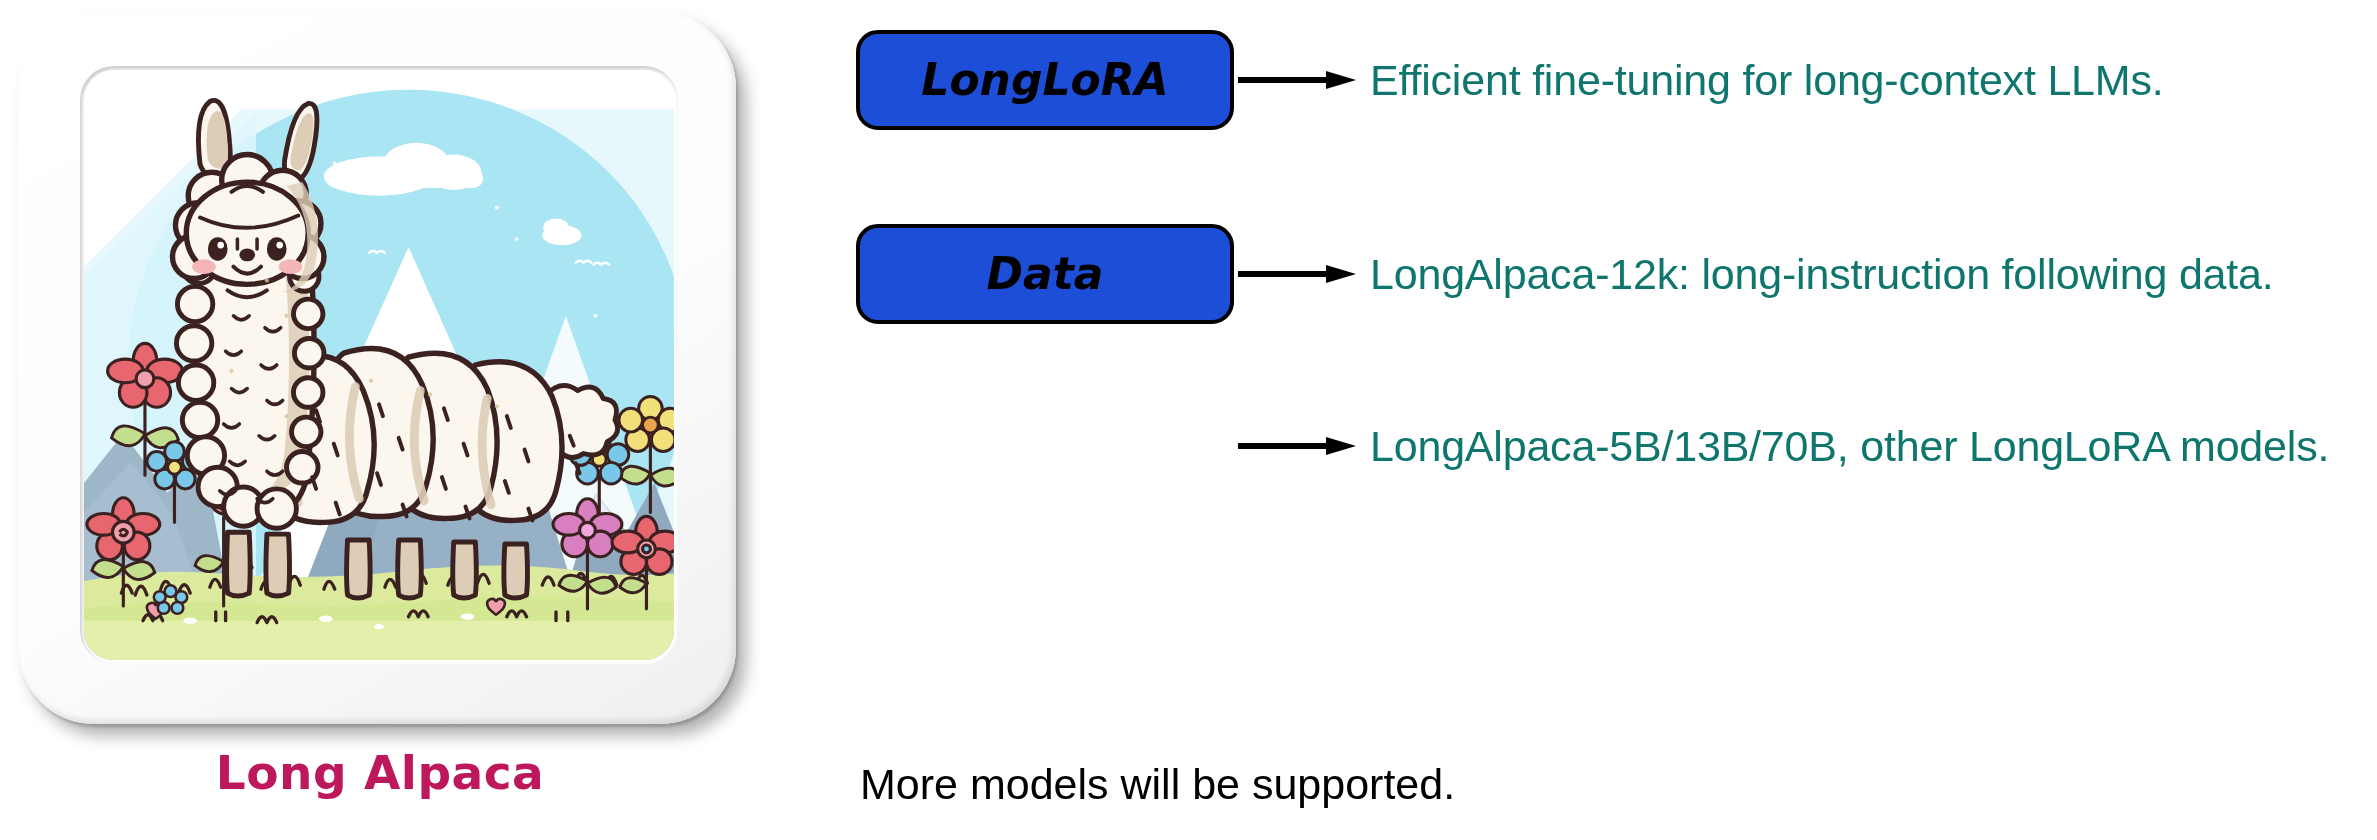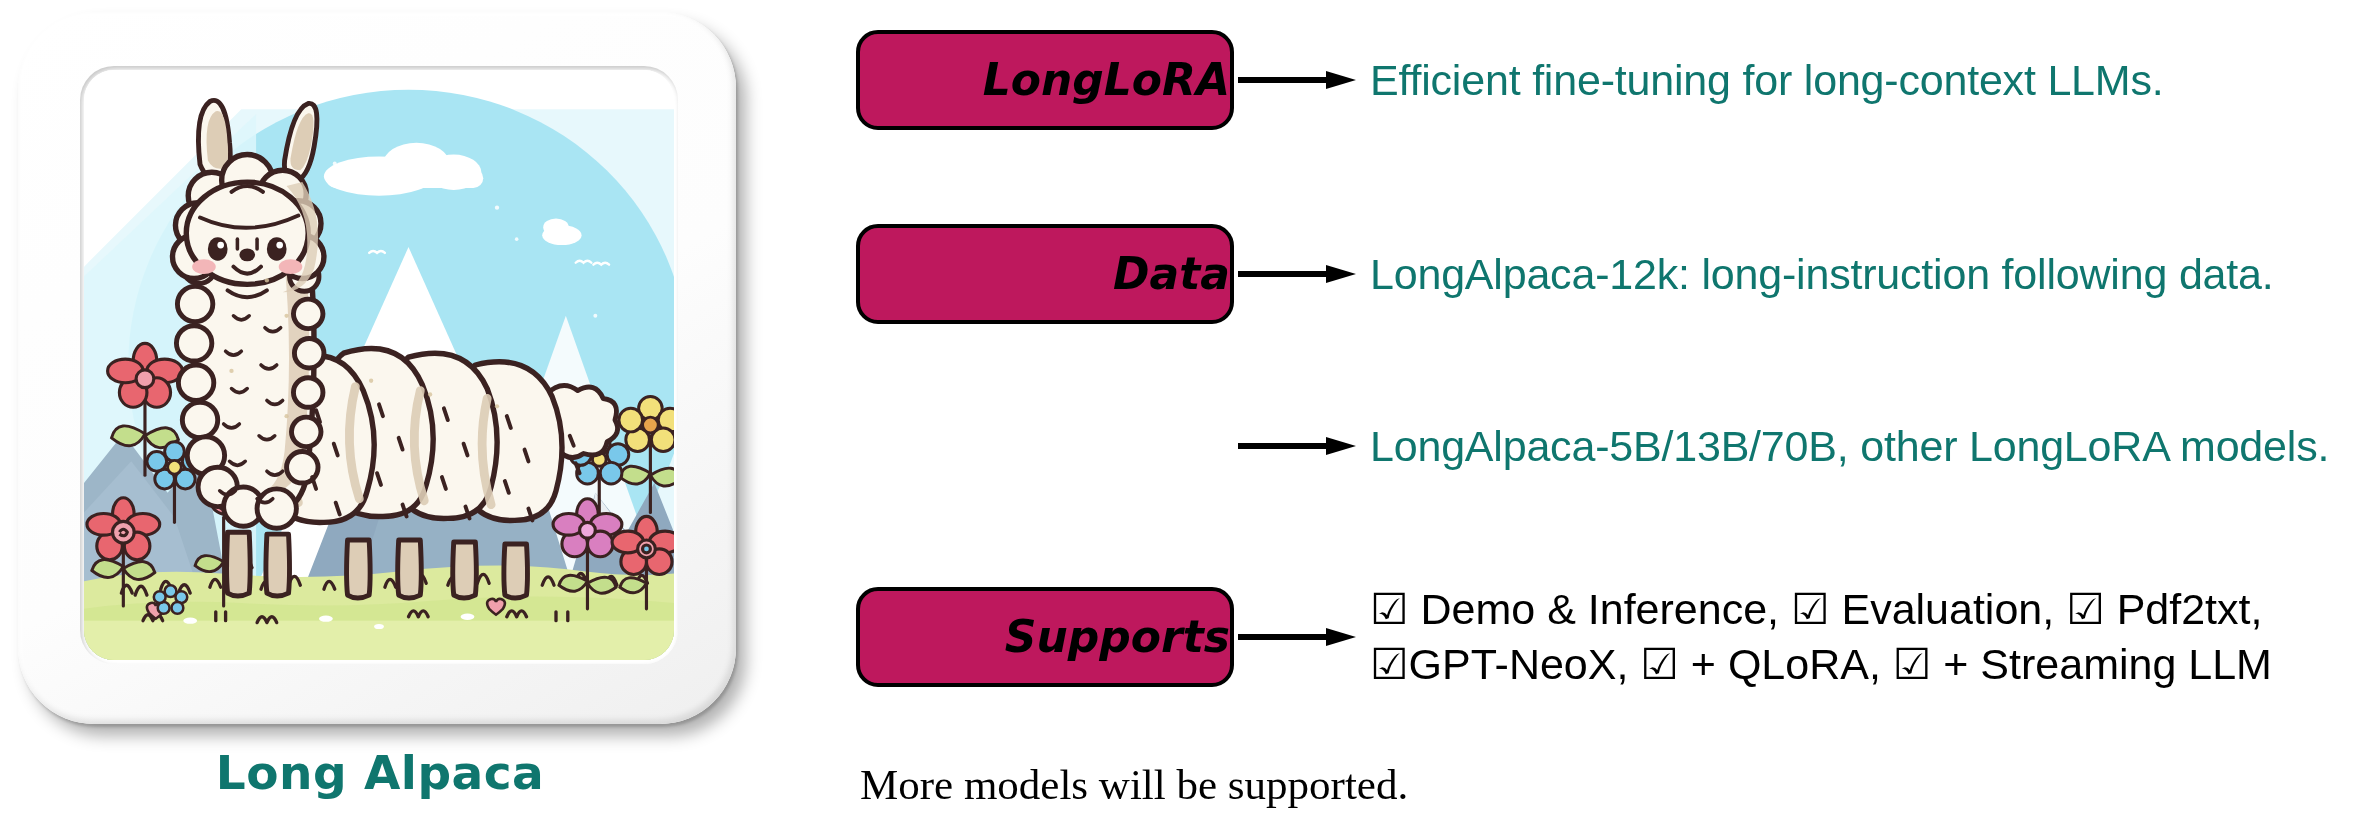--- a/index.html
+++ b/index.html
@@ -63,21 +63,21 @@
   #figure-caption {
     position: absolute;
     left: 0;
     top: 745px;
     width: 760px;
     text-align: center;
     font-family: "DejaVu Sans", sans-serif;
     font-size: 47px;
     font-weight: 700;
     letter-spacing: 0.5px;
-    color: #0f766e;
+    color: #be185d;
   }
 
   
   #diagram-panel {
     position: absolute;
     left: 760px;
     top: 0;
     width: 1617px;
     height: 840px;
   }
@@ -90,24 +90,24 @@
   }
 
   .node-box {
     position: absolute;
     left: 96px;
     top: 0;
     width: 378px;
     height: 100px;
     border: 4px solid #000000;
     border-radius: 22px;
-    background: #be185d;
+    background: #1d4ed8;
     display: flex;
     align-items: center;
-    justify-content: flex-end;
+    justify-content: center;
     box-sizing: border-box;
   }
   .node-label {
     font-family: "DejaVu Sans", sans-serif;
     font-style: italic;
     font-weight: 600;
     font-size: 44px;
     color: #000000;
     line-height: 1;
   }
@@ -144,21 +144,21 @@
     color: #000000;
     line-height: 1.28;
     white-space: nowrap;
   }
   .desc-multiline div { white-space: nowrap; }
 
   #footer-note {
     position: absolute;
     left: 100px;
     top: 760px;
-    font-family: Liberation Serif, serif;
+    font-family: Liberation Sans, sans-serif;
     font-size: 43px;
     color: #000000;
     white-space: nowrap;
   }
 </style>
 </head>
 <body>
 
 <div id="figure-panel">
 
@@ -572,30 +572,15 @@
   <div class="flow-row" style="top:396px;">
     <div class="arrow">
       <svg width="118" height="18" viewBox="0 0 118 18">
         <line x1="0" y1="9" x2="92" y2="9" stroke="#000" stroke-width="6"></line>
         <polygon points="88,0 118,9 88,18" fill="#000"></polygon>
       </svg>
     </div>
     <div class="desc-text">LongAlpaca-5B/13B/70B, other LongLoRA models.</div>
   </div>
 
-  <div class="flow-row" style="top:587px;">
-    <div class="node-box">
-      <span class="node-label">Supports</span>
-    </div>
-    <div class="arrow">
-      <svg width="118" height="18" viewBox="0 0 118 18">
-        <line x1="0" y1="9" x2="92" y2="9" stroke="#000" stroke-width="6"></line>
-        <polygon points="88,0 118,9 88,18" fill="#000"></polygon>
-      </svg>
-    </div>
-    <div class="desc-multiline">
-      <div>☑ Demo &amp; Inference, ☑ Evaluation, ☑ Pdf2txt,</div>
-      <div>☑GPT-NeoX, ☑ + QLoRA, ☑ + Streaming LLM</div>
-    </div>
-  </div>
 
   <div id="footer-note">More models will be supported.</div>
 </div>
 
 </body></html>

